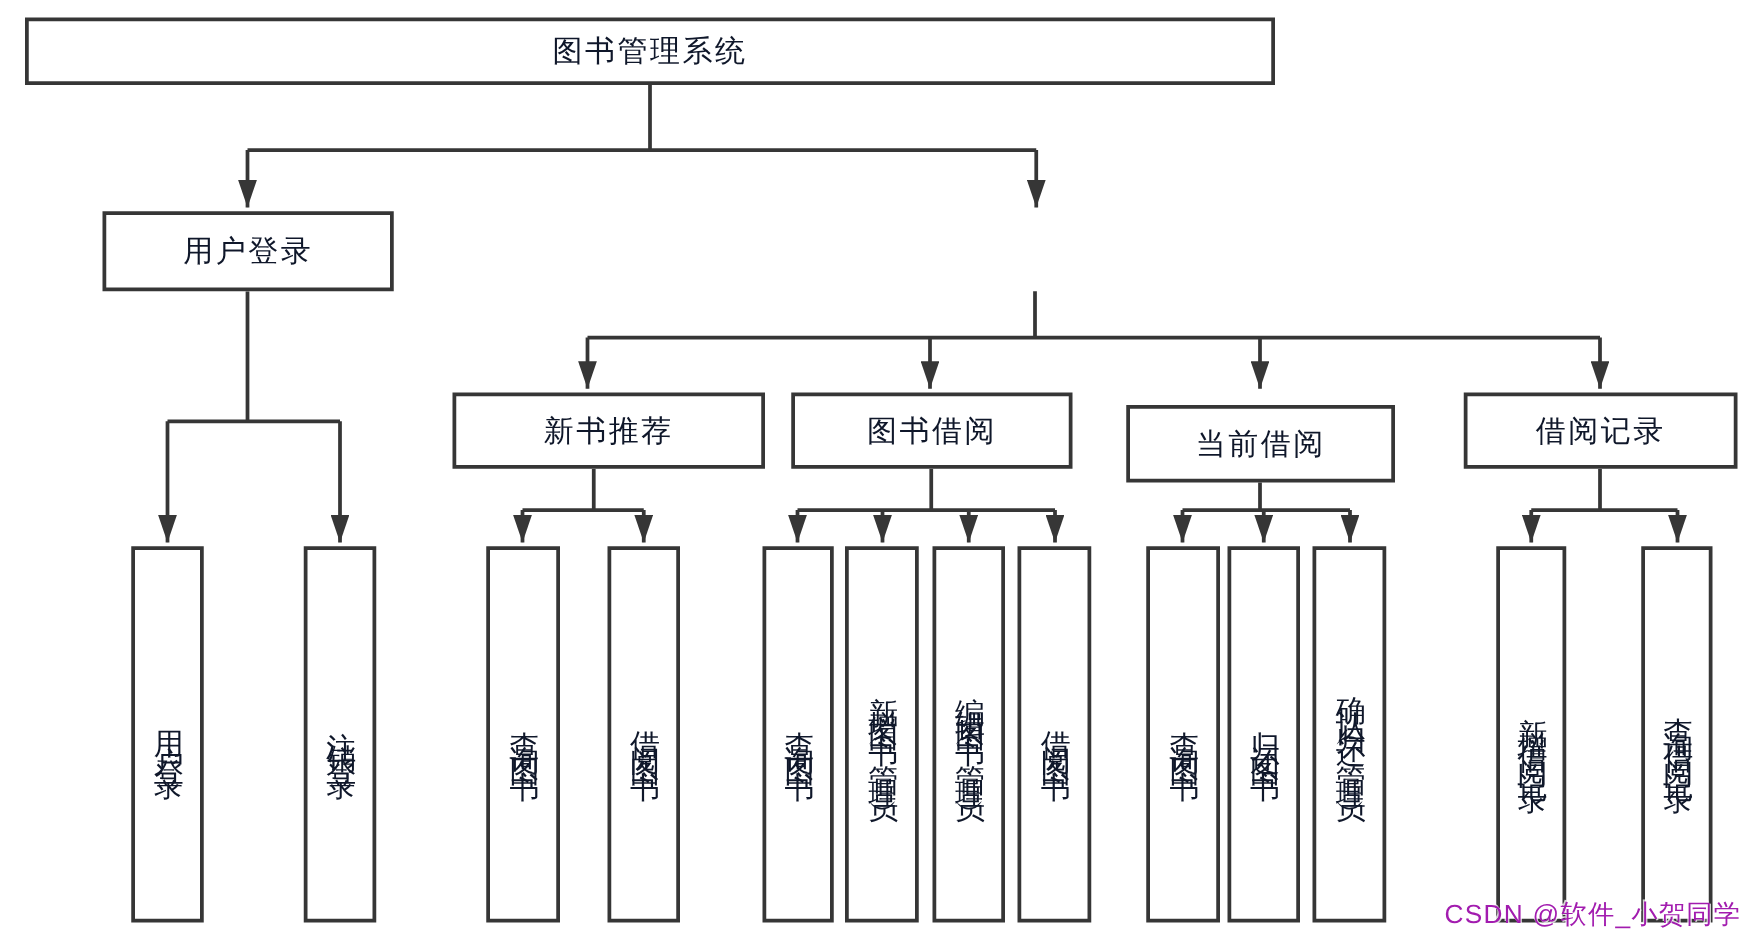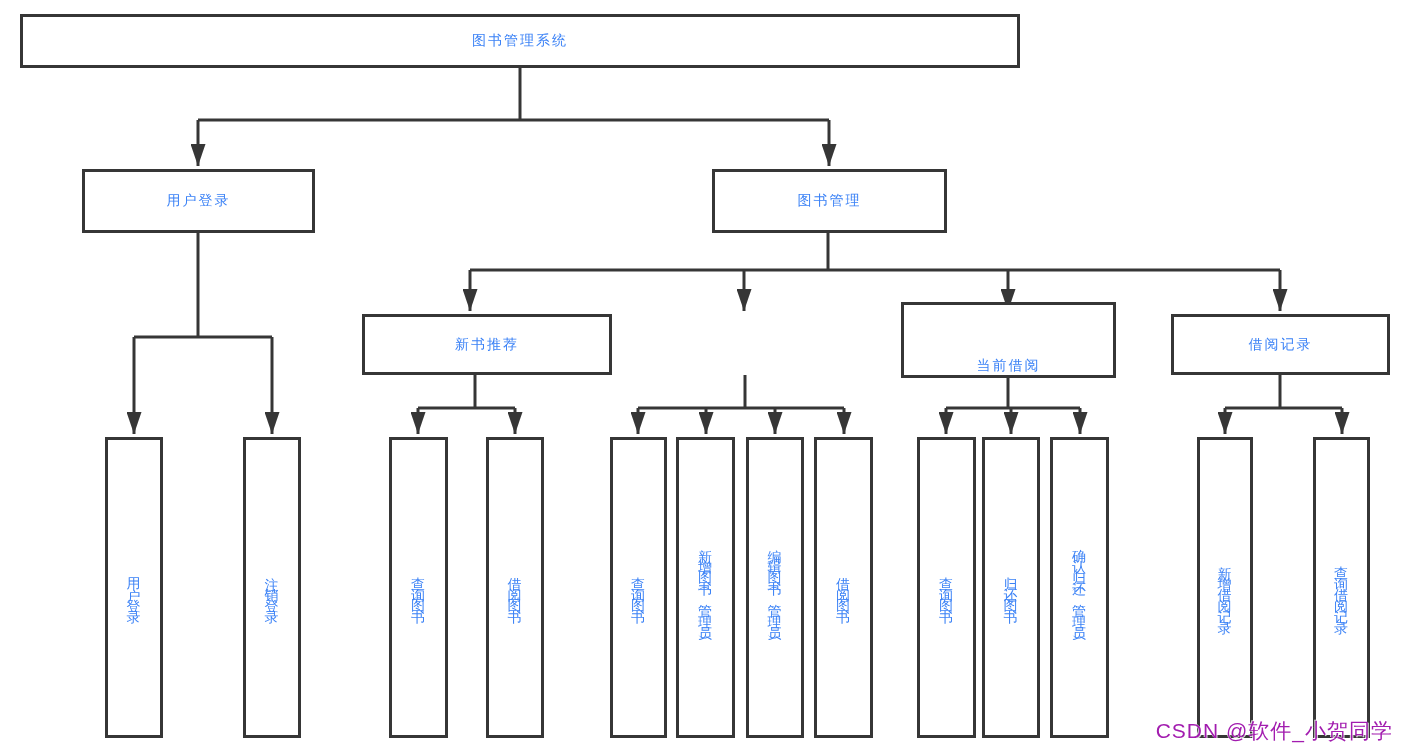--- a/index.html
+++ b/index.html
@@ -26,39 +26,39 @@
     position: absolute;
     box-sizing: border-box;
     background: #ffffff;
     border: 3px solid #363636;
     display: flex;
     align-items: center;
     justify-content: center;
     text-align: center;
   }
   .node span {
-    color: #3b82f6;
-    font-size: 14px;
+    color: #0f172a;
+    font-size: 24px;
     letter-spacing: 2px;
     white-space: nowrap;
   }
   .vnode span {
     writing-mode: vertical-rl;
     text-orientation: mixed;
     letter-spacing: 11px;
     white-space: nowrap;
     line-height: 1;
   }
   
   #n-root   { left: 20px;   top: 14px;  width: 1000px; height: 54px; }
   #n-l2-0   { left: 82px;   top: 169px; width: 233px;  height: 64px; }
   #n-l2-1   { left: 712px;  top: 169px; width: 235px;  height: 64px; }
   #n-l3-0   { left: 362px;  top: 314px; width: 250px;  height: 61px; }
   #n-l3-1   { left: 633px;  top: 314px; width: 225px;  height: 61px; }
-  #n-l3-2   { left: 901px;  top: 302px; width: 215px;  height: 76px; align-items: flex-end; }
+  #n-l3-2   { left: 901px;  top: 324px; width: 215px;  height: 62px; }
   #n-l3-3   { left: 1171px; top: 314px; width: 219px;  height: 61px; align-items: center; }
   .leaf     { top: 437px; height: 301px; }
   #n-leaf-0  { left: 105px;  width: 58px; }
   #n-leaf-1  { left: 243px;  width: 58px; }
   #n-leaf-2  { left: 389px;  width: 59px; }
   #n-leaf-3  { left: 486px;  width: 58px; }
   #n-leaf-4  { left: 610px;  width: 57px; }
   #n-leaf-5  { left: 676px;  width: 59px; }
   #n-leaf-6  { left: 746px;  width: 58px; }
   #n-leaf-7  { left: 814px;  width: 59px; }
@@ -134,27 +134,27 @@
     </g>
   </svg>
 
   <div class="node" id="n-root">
     <span>图书管理系统</span>
   </div>
 
   <div class="node" id="n-l2-0">
     <span>用户登录</span>
   </div>
-  <div class="node" id="n-l2-1">
-    <span>图书管理</span>
-  </div>
 
   <div class="node" id="n-l3-0">
     <span>新书推荐</span>
   </div>
+  <div class="node" id="n-l3-1">
+    <span>图书借阅</span>
+  </div>
   <div class="node" id="n-l3-2">
     <span>当前借阅</span>
   </div>
   <div class="node" id="n-l3-3">
     <span>借阅记录</span>
   </div>
 
   <div class="node vnode leaf" id="n-leaf-0">
     <span>用户登录</span>
   </div>

